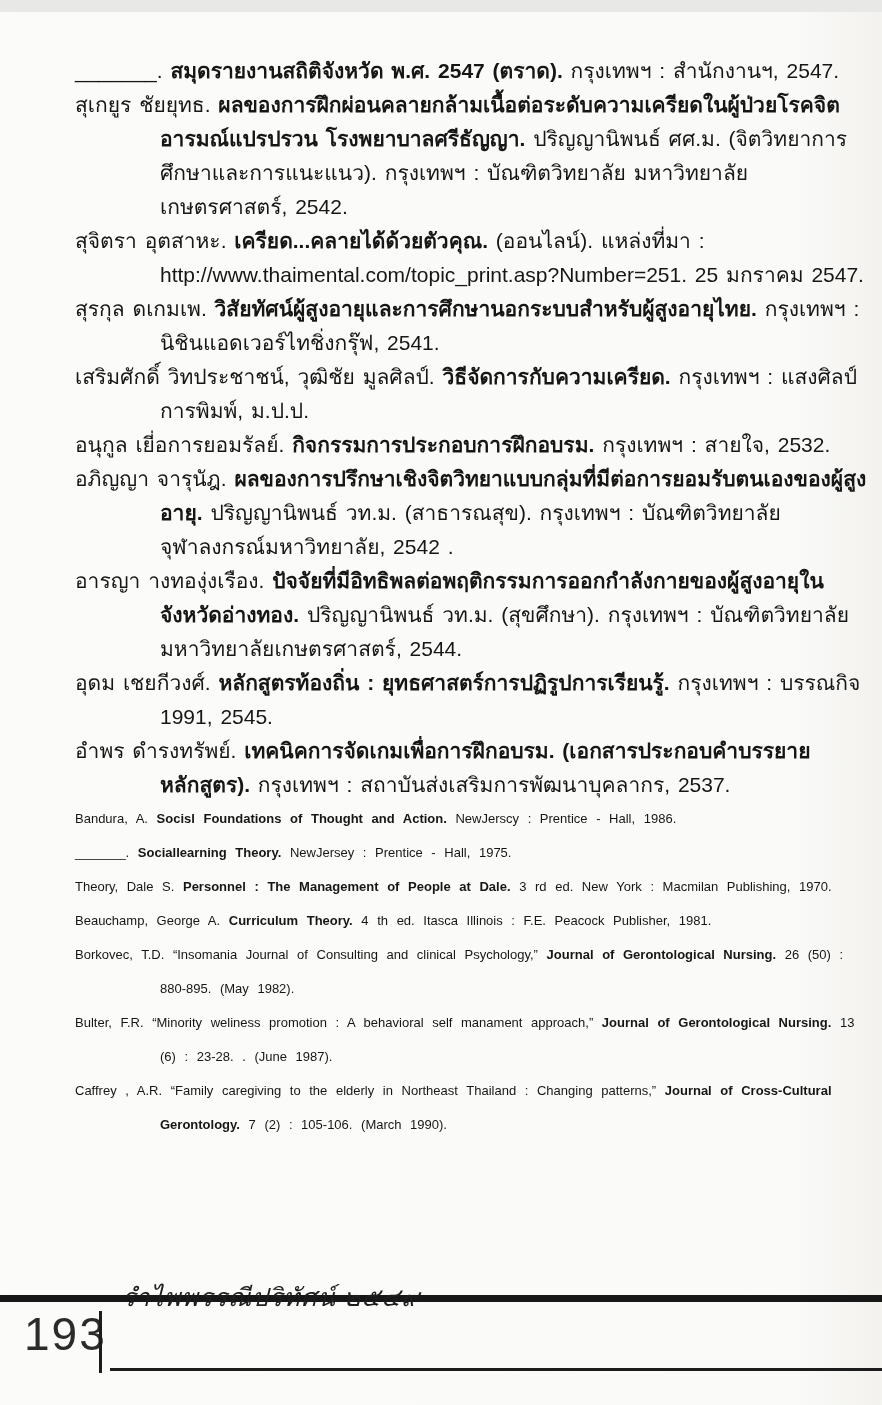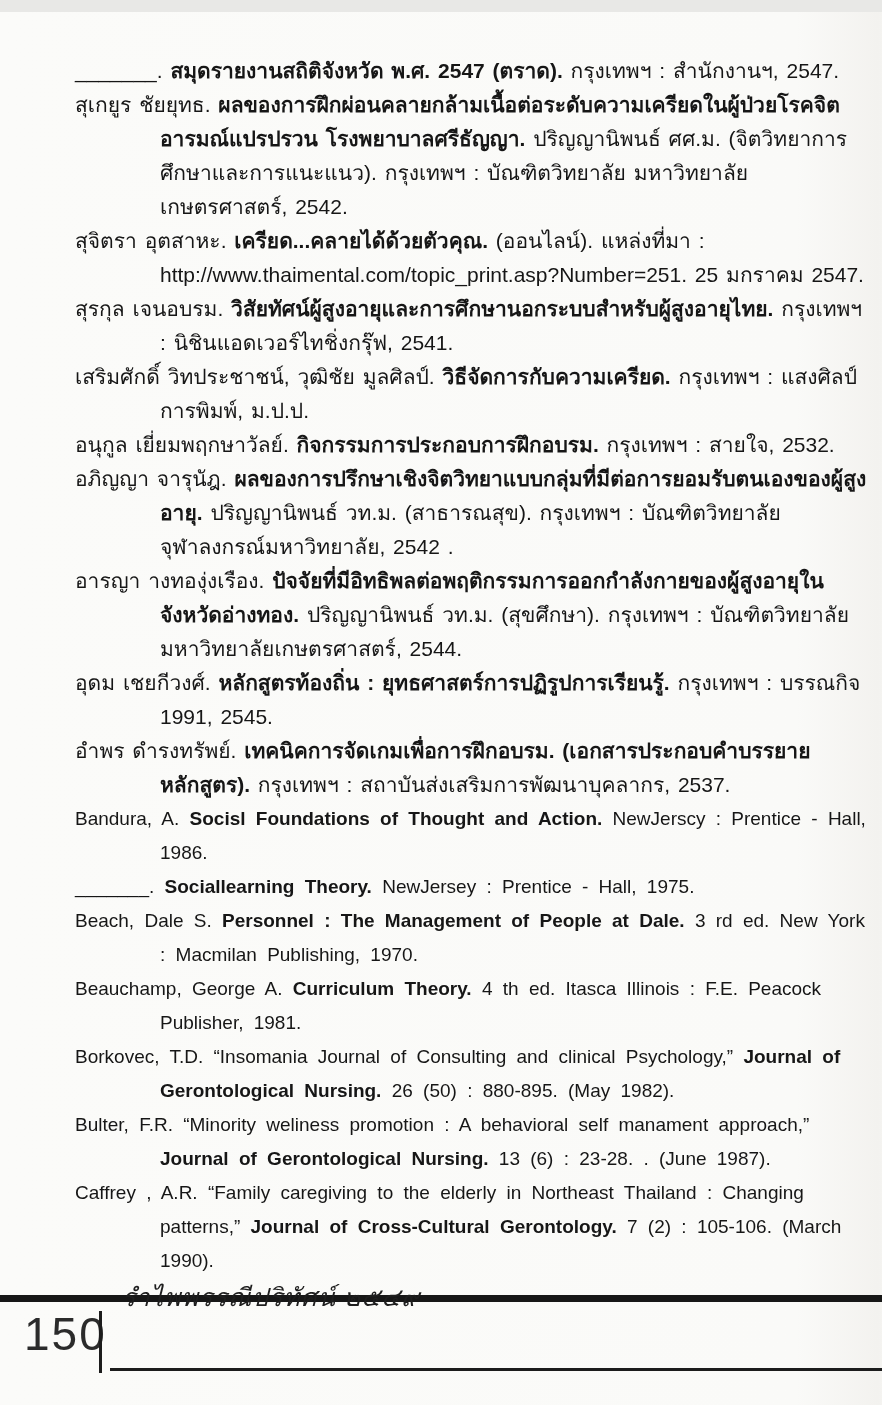--- a/index.html
+++ b/index.html
@@ -30,21 +30,21 @@
     padding-left: 85px;
     text-indent: -85px;
     color: #161616;
   }
   .entry.lang-th {
     font-size: 21px;
     line-height: 34px;
     word-spacing: 2px;
   }
   .entry.lang-en {
-    font-size: 19px;
+    font-size: 13px;
     line-height: 34px;
     word-spacing: 5px;
   }
   .entry .b {
     font-weight: 700;
   }
   
   .footer-bar {
     position: absolute;
     top: 1283px;
@@ -94,39 +94,39 @@
 </style>
 </head>
 <body>
 
 <div class="page">
 
   <main class="refs" id="refs-list">
       <p class="entry lang-th"><span>_______.  </span><span class="b">สมุดรายงานสถิติจังหวัด  พ.ศ. 2547 (ตราด).</span><span>  กรุงเทพฯ : สำนักงานฯ, 2547.</span></p>
       <p class="entry lang-th"><span>สุเกยูร ชัยยุทธ. </span><span class="b">ผลของการฝึกผ่อนคลายกล้ามเนื้อต่อระดับความเครียดในผู้ป่วยโรคจิตอารมณ์แปรปรวน โรงพยาบาลศรีธัญญา.</span><span> ปริญญานิพนธ์  ศศ.ม. (จิตวิทยาการศึกษาและการแนะแนว).  กรุงเทพฯ : บัณฑิตวิทยาลัย  มหาวิทยาลัยเกษตรศาสตร์, 2542.</span></p>
       <p class="entry lang-th"><span>สุจิตรา อุตสาหะ.  </span><span class="b">เครียด...คลายได้ด้วยตัวคุณ.</span><span>  (ออนไลน์).  แหล่งที่มา : http://www.thaimental.com/topic_print.asp?Number=251.  25  มกราคม  2547.</span></p>
-      <p class="entry lang-th"><span>สุรกุล  เจนอบรม. </span><span class="b">วิสัยทัศน์ผู้สูงอายุและการศึกษานอกระบบสำหรับผู้สูงอายุไทย.</span><span> กรุงเทพฯ : นิชินแอดเวอร์ไทชิ่งกรุ๊ฟ,  2541.</span></p>
+      <p class="entry lang-th"><span>สุรกุล  ดเกมเพ. </span><span class="b">วิสัยทัศน์ผู้สูงอายุและการศึกษานอกระบบสำหรับผู้สูงอายุไทย.</span><span> กรุงเทพฯ : นิชินแอดเวอร์ไทชิ่งกรุ๊ฟ,  2541.</span></p>
       <p class="entry lang-th"><span>เสริมศักดิ์ วิทประชาชน์, วุฒิชัย มูลศิลป์. </span><span class="b">วิธีจัดการกับความเครียด.</span><span> กรุงเทพฯ : แสงศิลป์การพิมพ์, ม.ป.ป.</span></p>
-      <p class="entry lang-th"><span>อนุกูล  เยี่ยมพฤกษาวัลย์.  </span><span class="b">กิจกรรมการประกอบการฝึกอบรม.</span><span>  กรุงเทพฯ : สายใจ, 2532.</span></p>
+      <p class="entry lang-th"><span>อนุกูล  เยี่อการยอมรัลย์.  </span><span class="b">กิจกรรมการประกอบการฝึกอบรม.</span><span>  กรุงเทพฯ : สายใจ, 2532.</span></p>
       <p class="entry lang-th"><span>อภิญญา  จารุนัฎ.  </span><span class="b">ผลของการปรึกษาเชิงจิตวิทยาแบบกลุ่มที่มีต่อการยอมรับตนเองของผู้สูงอายุ.</span><span> ปริญญานิพนธ์  วท.ม. (สาธารณสุข). กรุงเทพฯ : บัณฑิตวิทยาลัย  จุฬาลงกรณ์มหาวิทยาลัย,  2542 .</span></p>
       <p class="entry lang-th"><span>อารญา  างทองุ่งเรือง.  </span><span class="b">ปัจจัยที่มีอิทธิพลต่อพฤติกรรมการออกกำลังกายของผู้สูงอายุในจังหวัดอ่างทอง.</span><span>  ปริญญานิพนธ์  วท.ม. (สุขศึกษา). กรุงเทพฯ : บัณฑิตวิทยาลัย  มหาวิทยาลัยเกษตรศาสตร์, 2544.</span></p>
       <p class="entry lang-th"><span>อุดม  เชยกีวงศ์.  </span><span class="b">หลักสูตรท้องถิ่น : ยุทธศาสตร์การปฏิรูปการเรียนรู้.</span><span>  กรุงเทพฯ : บรรณกิจ 1991, 2545.</span></p>
       <p class="entry lang-th"><span>อำพร ดำรงทรัพย์.  </span><span class="b">เทคนิคการจัดเกมเพื่อการฝึกอบรม. (เอกสารประกอบคำบรรยายหลักสูตร).</span><span> กรุงเทพฯ : สถาบันส่งเสริมการพัฒนาบุคลากร, 2537.</span></p>
       <p class="entry lang-en"><span>Bandura, A.  </span><span class="b">Socisl  Foundations  of  Thought and  Action.</span><span>  NewJerscy : Prentice - Hall, 1986.</span></p>
       <p class="entry lang-en"><span>_______.   </span><span class="b">Sociallearning  Theory.</span><span>  NewJersey : Prentice - Hall, 1975.</span></p>
-      <p class="entry lang-en"><span>Beach, Dale S. </span><span class="b">Personnel : The Management of People at Dale.</span><span> 3  rd ed. New York : Macmilan  Publishing, 1970.</span></p>
+      <p class="entry lang-en"><span>Theory, Dale S. </span><span class="b">Personnel : The Management of People at Dale.</span><span> 3  rd ed. New York : Macmilan  Publishing, 1970.</span></p>
       <p class="entry lang-en"><span>Beauchamp, George A.  </span><span class="b">Curriculum  Theory.</span><span>  4  th  ed. Itasca  Illinois : F.E. Peacock  Publisher, 1981.</span></p>
       <p class="entry lang-en"><span>Borkovec, T.D.  “Insomania  Journal of  Consulting  and  clinical  Psychology,”  </span><span class="b">Journal  of  Gerontological  Nursing.</span><span>  26 (50) : 880-895.  (May  1982).</span></p>
       <p class="entry lang-en"><span>Bulter, F.R.  “Minority  weliness  promotion : A behavioral self  manament  approach,”  </span><span class="b">Journal  of  Gerontological  Nursing.</span><span>  13 (6) : 23-28. . (June 1987).</span></p>
       <p class="entry lang-en"><span>Caffrey , A.R.  “Family caregiving to the elderly in Northeast Thailand : Changing  patterns,” </span><span class="b">Journal  of  Cross-Cultural  Gerontology.</span><span>  7 (2) : 105-106.  (March 1990).</span></p>
     </main>
 
   <div class="footer-bar"></div>
 
-  <div class="page-number">150</div>
+  <div class="page-number">193</div>
 
   <div class="footer-divider"></div>
 
   <div class="journal-title">รำไพพรรณีปริทัศน์  ๒๕๔๙</div>
 
   <div class="footer-underline"></div>
 
 </div>
 
 </body></html>

